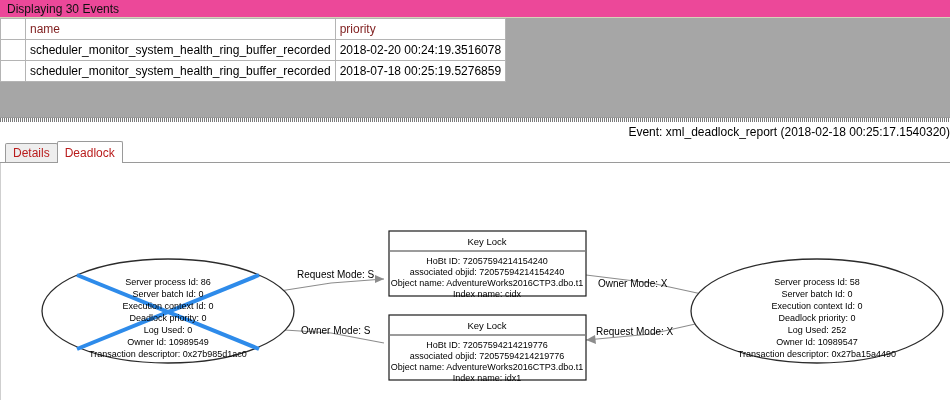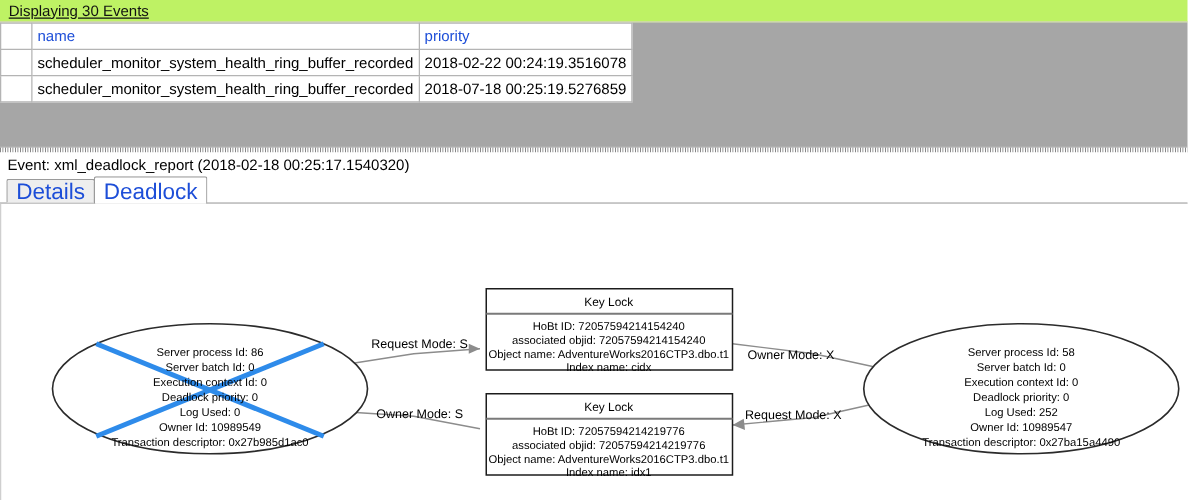--- a/index.html
+++ b/index.html
@@ -16,29 +16,28 @@
     font-size: 12px;
     color: #000000;
     -webkit-font-smoothing: antialiased;
   }
 
   
   .events-banner {
     position: absolute;
     left: 0; top: 0;
     width: 950px; height: 18px;
-    background: #bef264;
+    background: #ec4899;
     border-bottom: 1px solid #d4d4b8;
     box-sizing: border-box;
     display: flex;
     align-items: center;
     padding-left: 7px;
     font-size: 12px;
     color: #111;
-    text-decoration: underline;
   }
 
   
   .grid-region {
     position: absolute;
     left: 0; top: 18px;
     width: 950px; height: 99px;
     background: #a6a6a6;
     overflow: hidden;
   }
@@ -56,21 +55,21 @@
     white-space: nowrap;
     overflow: hidden;
     text-align: left;
     font-weight: normal;
     vertical-align: middle;
   }
   .col-sel   { width: 25px;  padding: 0 !important; text-align: center; }
   .col-name  { width: 285px; }
   .col-time  { width: 155px; }
 
-  .grid-table thead th { background: #ffffff; color: #1d4ed8; }
+  .grid-table thead th { background: #ffffff; color: #7f1d1d; }
 
   tr.row-selected td.col-name,
   tr.row-selected td.col-time {
     background: #2f8de4;
     color: #ffffff;
   }
   tr.row-selected td.cell-focus {
     outline: 1px dotted #000;
     outline-offset: -2px;
   }
@@ -104,45 +103,46 @@
   .event-header {
     position: absolute;
     left: 0; top: 122px;
     width: 950px; height: 19px;
     display: flex;
     align-items: center;
     padding-left: 6px;
     box-sizing: border-box;
     font-size: 12px;
     background: #ffffff;
+    justify-content: flex-end;
   }
 
   
   .tabstrip {
     position: absolute;
     left: 0; top: 141px;
     width: 950px; height: 22px;
     display: flex;
     align-items: flex-end;
     padding-left: 5px;
     box-sizing: border-box;
     border-bottom: 1px solid #9a9a9a;
     background: #ffffff;
   }
   .tab {
     border: 1px solid #9a9a9a;
     border-bottom: none;
     background: #eeeeee;
     padding: 2px 7px 2px 7px;
-    font-size: 18px;
+    font-size: 12px;
     line-height: 14px;
     border-radius: 2px 2px 0 0;
     margin-right: -1px;
     position: relative;
-    color: #1d4ed8;
+    color: #b91c1c;
     cursor: default;
   }
   .tab.active {
     background: #ffffff;
     padding-top: 4px;
     padding-bottom: 3px;
     z-index: 3;
     margin-bottom: -1px;
   }
 
@@ -175,21 +175,21 @@
       <tr>
         <th class="col-sel"></th>
         <th class="col-name">name</th>
         <th class="col-time">priority</th>
       </tr>
     </thead>
     <tbody>
       <tr>
         <td class="col-sel"></td>
         <td class="col-name">scheduler_monitor_system_health_ring_buffer_recorded</td>
-        <td class="col-time">2018-02-22 00:24:19.3516078</td>
+        <td class="col-time">2018-02-20 00:24:19.3516078</td>
       </tr>
       <tr>
         <td class="col-sel"></td>
         <td class="col-name">scheduler_monitor_system_health_ring_buffer_recorded</td>
         <td class="col-time">2018-07-18 00:25:19.5276859</td>
       </tr>
     </tbody>
   </table>
 </div>
 

